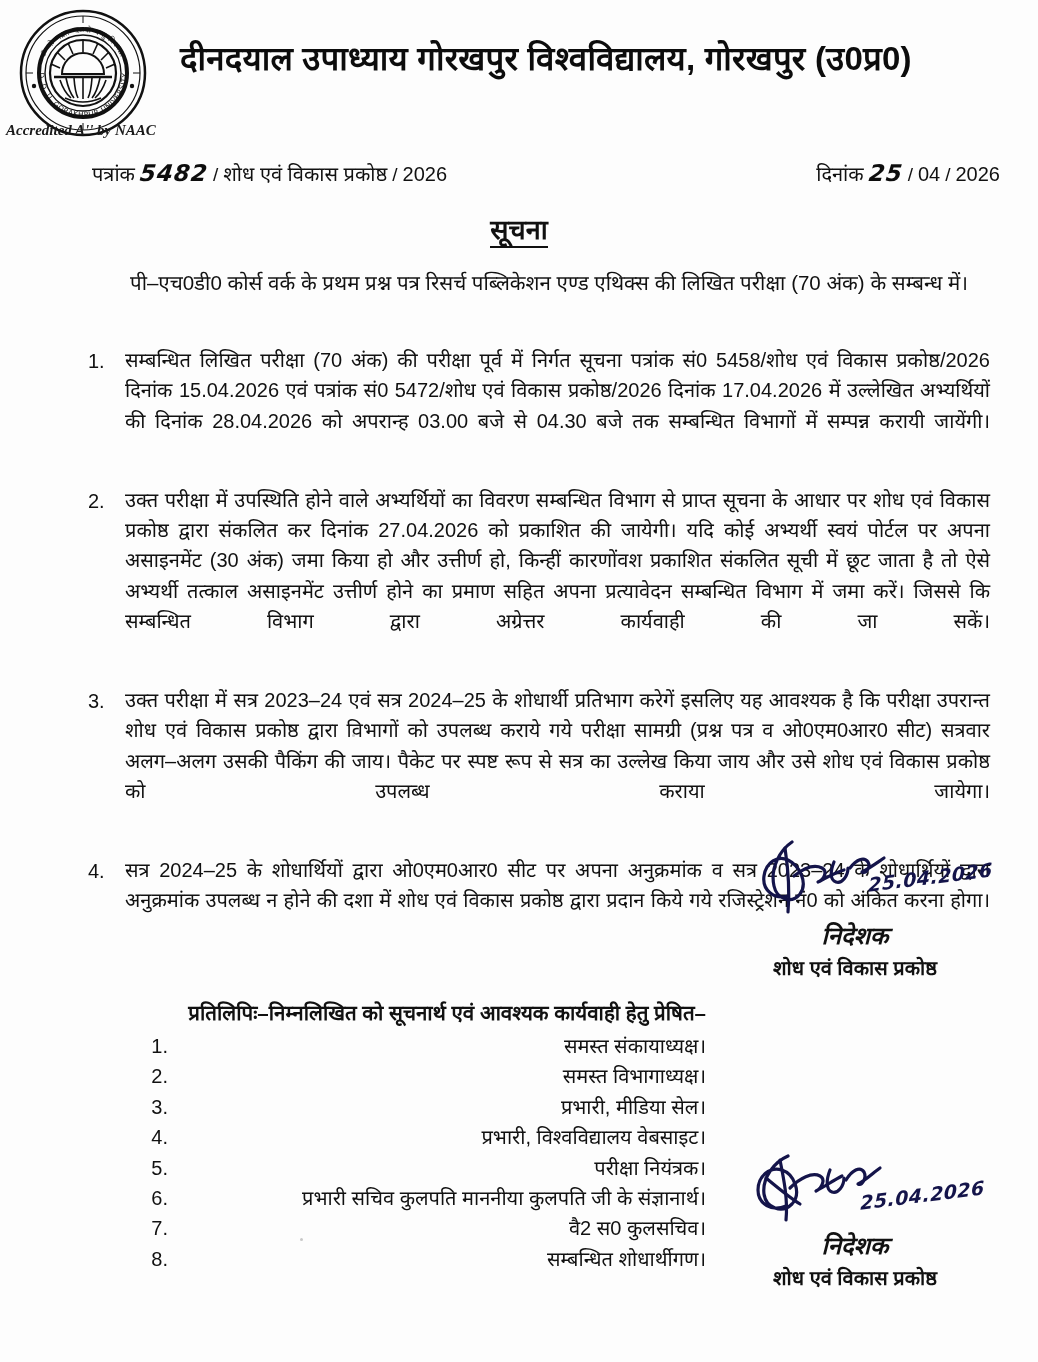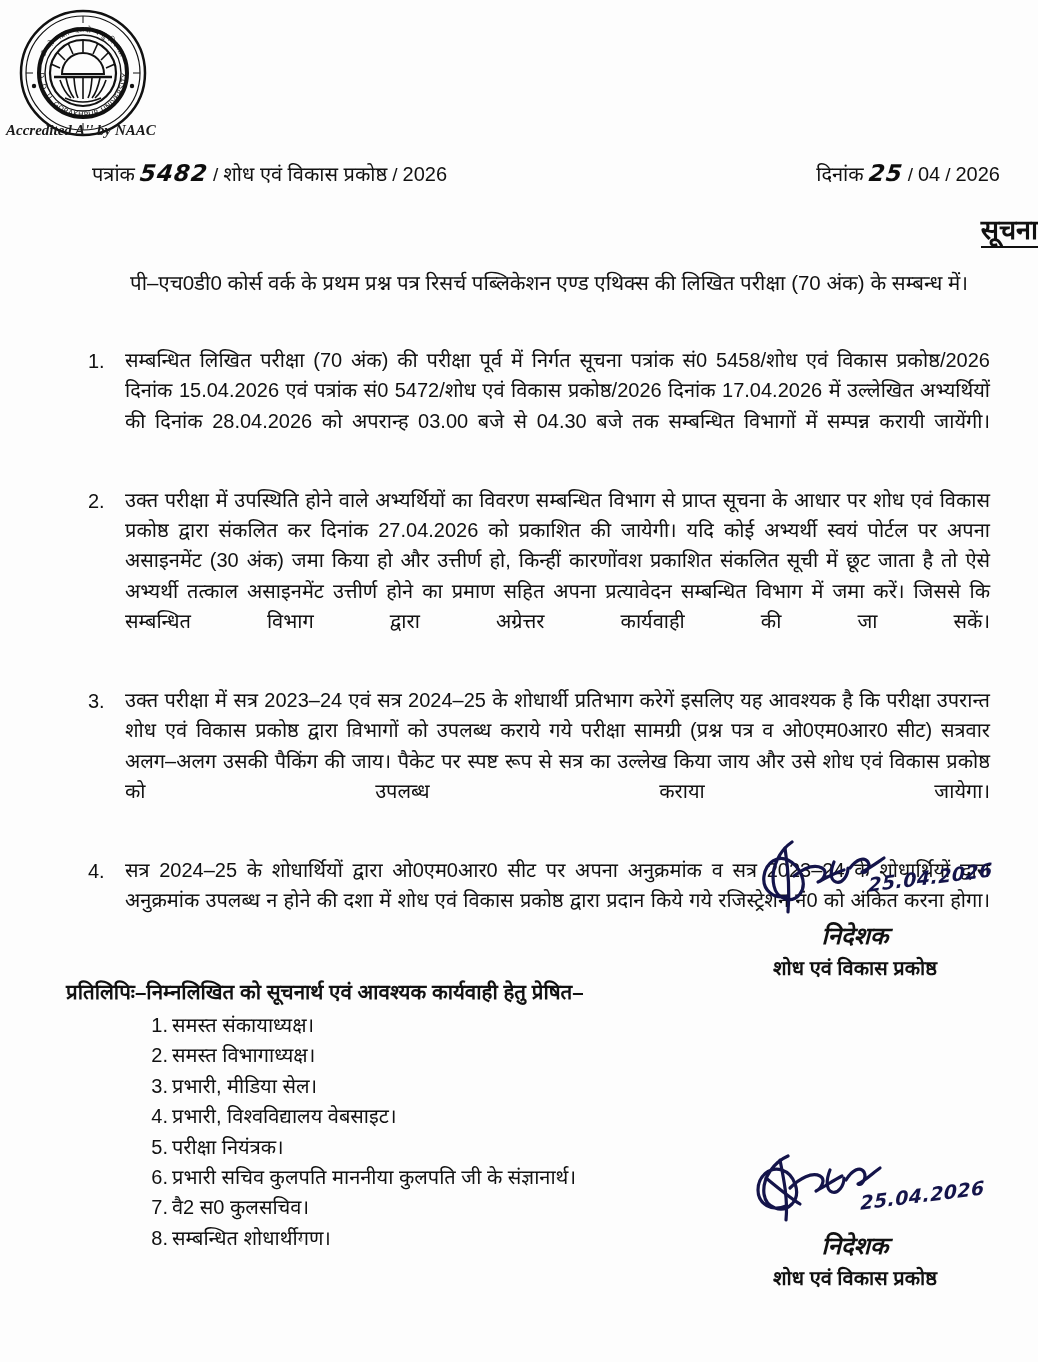--- a/index.html
+++ b/index.html
@@ -103,21 +103,21 @@
     display: inline-block;
   }
   .slash { font-size: 19px; }
 
   
   .notice-heading {
     position: absolute;
     top: 210px;
     left: 0;
     width: 1038px;
-    text-align: right;
+    text-align: center;
     font-size: 27px;
     font-weight: 700;
   }
   .notice-heading span {
     border-bottom: 2px solid #111;
     padding-bottom: 1px;
   }
 
   
   .subject {
@@ -203,22 +203,23 @@
   .sig-office {
     font-size: 20px;
     font-weight: 600;
     margin-top: 3px;
   }
 
   
   .copyto {
     position: absolute;
     left: 66px;
-    top: 977px;
+    top: 998px;
     width: 640px;
+    text-align: right;
   }
   .copyto-title {
     font-size: 20.5px;
     font-weight: 600;
     margin-bottom: 5px;
   }
   .copyto ol {
     margin: 0;
     padding-left: 106px;
     list-style: none;
@@ -299,20 +300,21 @@
         </defs>
         <text font-family="DejaVu Sans, sans-serif" font-size="7.6" fill="#111" letter-spacing="0.4">
           <textPath href="#arcTop" startOffset="50%" text-anchor="middle">ॐ भो भद्रा: ऋतवो यन्तु विश्वत:</textPath>
         </text>
         <text font-family="DejaVu Sans, sans-serif" font-size="7.2" fill="#111" letter-spacing="0.6">
           <textPath href="#arcBot" startOffset="50%" text-anchor="middle">D. D. U. GORAKHPUR UNIVERSITY</textPath>
         </text>
       </svg>
     </div>
 
+    <div class="univ-title">दीनदयाल उपाध्याय गोरखपुर विश्वविद्यालय, गोरखपुर (उ0प्र0)</div>
   </div>
 
   <div class="naac">Accredited A'' by NAAC</div>
 
   <div class="refline">
     <div class="ref-left">
       <span>पत्रांक</span>
       <span class="hand">5482</span>
       <span class="slash">/</span>
       <span>शोध एवं विकास प्रकोष्ठ</span>

